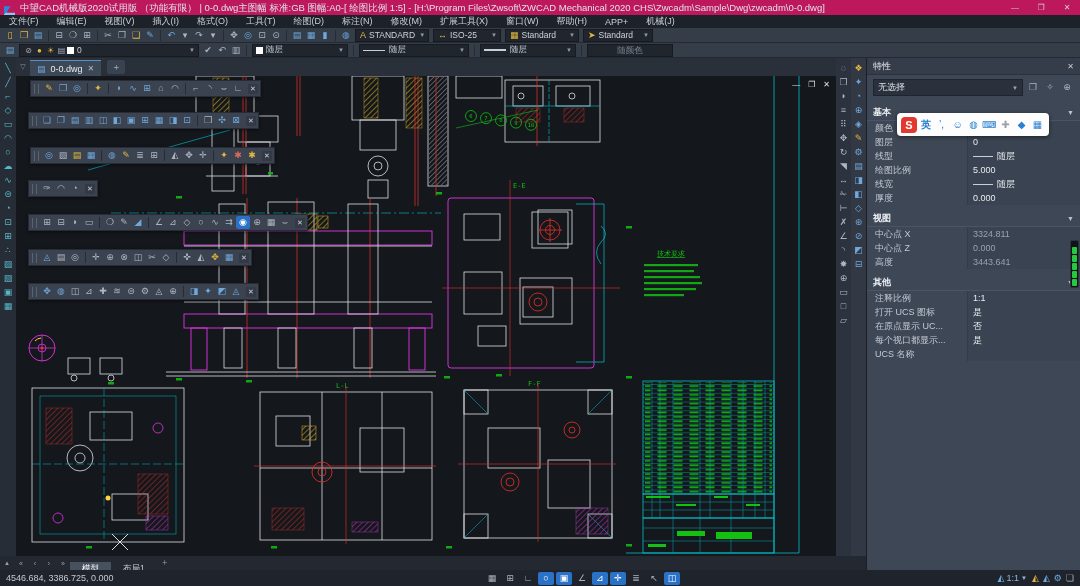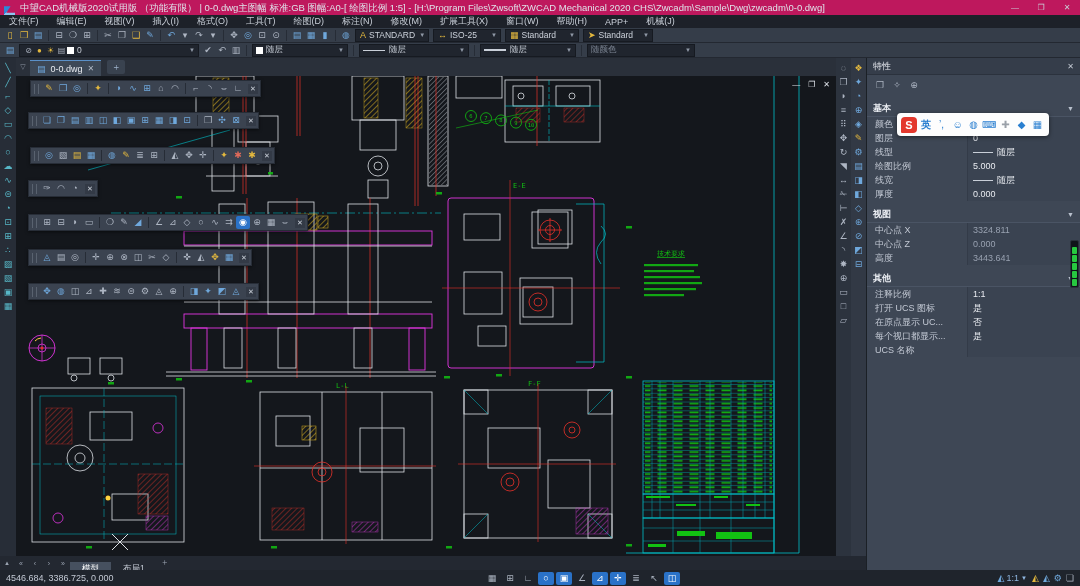--- a/index.html
+++ b/index.html
@@ -224,21 +224,21 @@
         <span>随层</span>
         <span class="arr">▼</span>
       </div>
       <span class="sep"></span>
       <div class="combo" style="width: 96px;">
         <span class="ln" style="height: 2px;"></span>
         <span>随层</span>
         <span class="arr">▼</span>
       </div>
       <span class="sep"></span>
-      <div class="combo dis" style="width: 108px;">
+      <div class="combo dis" style="width: 86px; flex-direction: column;">
         <span>随颜色</span>
         <span class="arr">▼</span>
       </div>
     </div>
 
   <div id="leftbar" class="vstrip">
       <span class="icon c">╲</span>
       <span class="icon c">╱</span>
       <span class="icon c">⌐</span>
       <span class="icon c">◇</span>
@@ -590,20 +590,24 @@
         <span>✕</span>
       </div>
   </div>
 
   <div id="props">
     <div id="propshead">
       <span>特性</span>
       <span class="px">✕</span>
     </div>
     <div id="selrow">
+      <div id="selcombo">
+        <span>无选择</span>
+        <span class="arr">▼</span>
+      </div>
       <span id="ptools" style="display: inline-flex; gap: 3px;">
           <span class="icon g">❐</span>
           <span class="icon g">✧</span>
           <span class="icon g">⊕</span>
         </span>
     </div>
     <div id="prows">
         <div class="psec">
           <span>基本</span>
           <span class="tri">▼</span>

